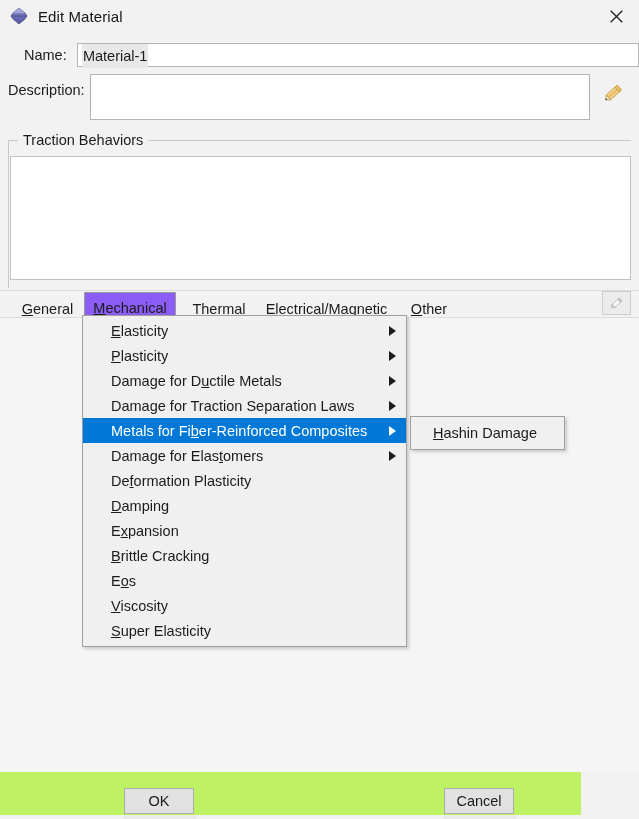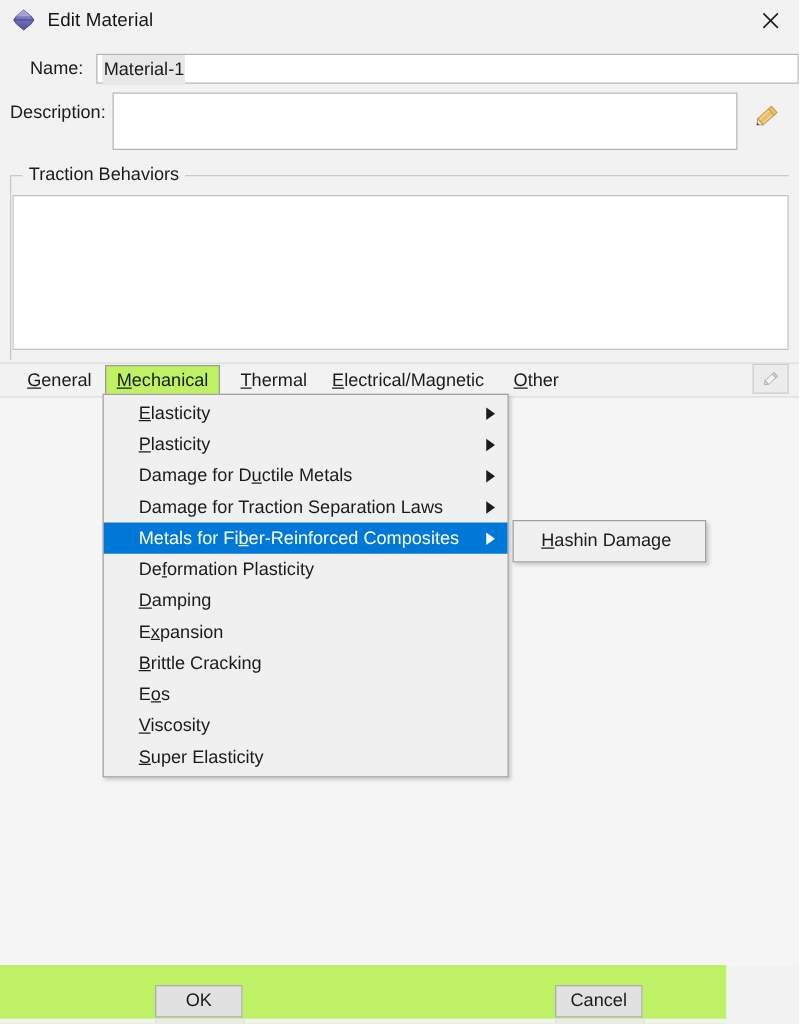--- a/index.html
+++ b/index.html
@@ -149,33 +149,33 @@
     left: 0; top: 290px;
     width: 639px; height: 27px;
     background: #f2f2f2;
     border-top: 1px solid #dcdcdc;
   }
   .tab {
     position: absolute;
     top: 1px;
     height: 25px;
     display: flex;
-    align-items: center;
+    align-items: flex-end;
     justify-content: center;
     padding: 0 8px;
     font-size: 14.5px;
     color: #1b1b1b;
     box-sizing: border-box;
     cursor: default;
     white-space: nowrap;
   }
   .tab.active {
     border: 1px solid #9a9a9a;
     border-bottom: 1px solid #f2f2f2;
-    background: #bef264;
+    background: #8b5cf6;
   }
   .tab-edit-btn {
     position: absolute;
     left: 602px; top: 291px;
     width: 29px; height: 24px;
     box-sizing: border-box;
     border: 1px solid #cdcdcd;
     background: #ececec;
     display: flex;
     align-items: center;
@@ -390,20 +390,24 @@
   <div class="menu-item">
     <span><span>Dama</span><span class="mn">g</span><span>e for Traction Separation Laws</span></span>
     <span class="menu-arrow"></span>
   </div>
 
   <div class="menu-item selected">
     <span><span>Metals for Fi</span><span class="mn">b</span><span>er-Reinforced Composites</span></span>
     <span class="menu-arrow"></span>
   </div>
 
+  <div class="menu-item">
+    <span><span>Damage for Elas</span><span class="mn">t</span><span>omers</span></span>
+    <span class="menu-arrow"></span>
+  </div>
 
   <div class="menu-item">
     <span><span>De</span><span class="mn">f</span><span>ormation Plasticity</span></span>
   </div>
 
   <div class="menu-item">
     <span><span></span><span class="mn">D</span><span>amping</span></span>
   </div>
 
   <div class="menu-item">

